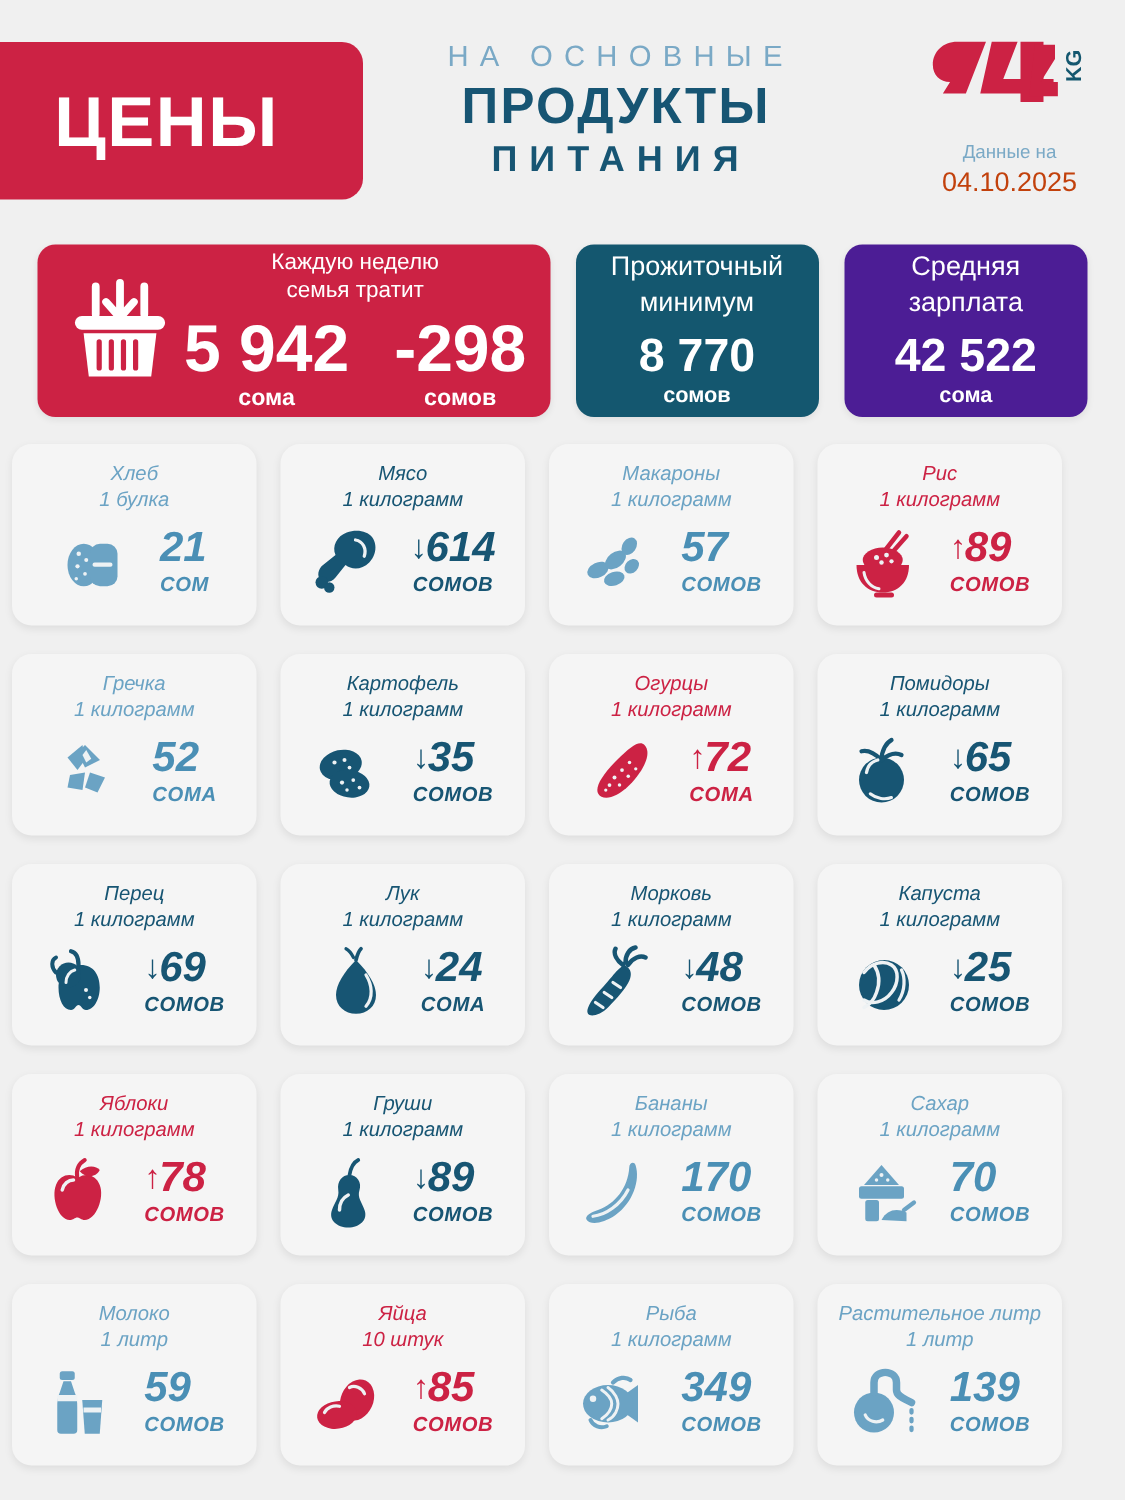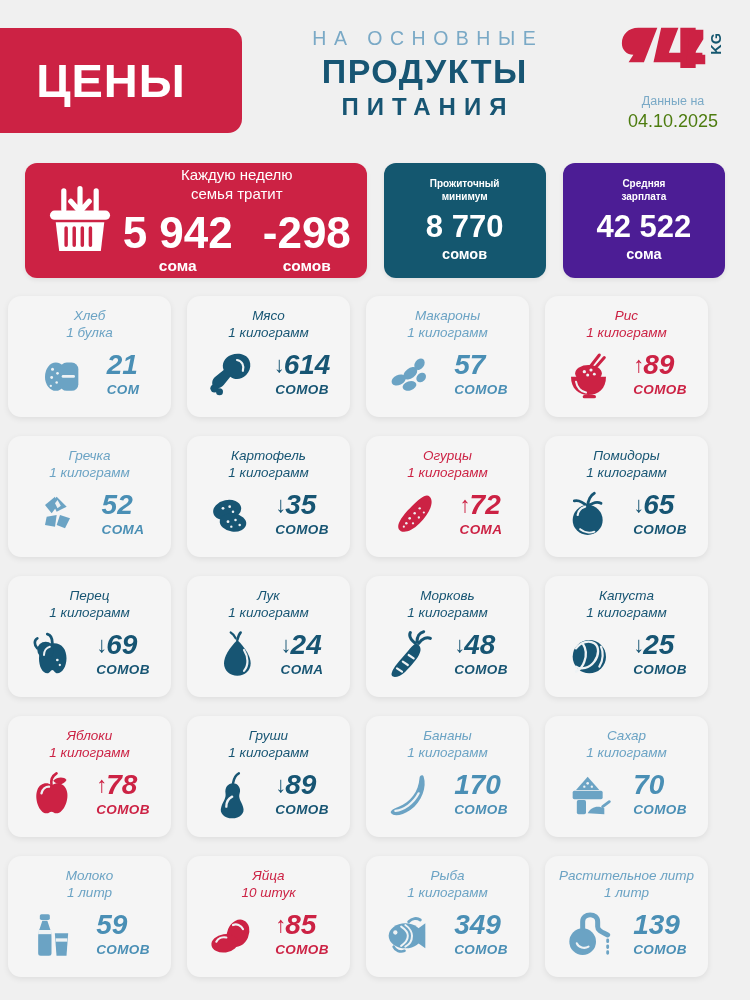--- a/index.html
+++ b/index.html
@@ -41,21 +41,21 @@
   .title-badge-text {
     color: #ffffff;
     font-size: 47px;
     font-weight: 700;
     letter-spacing: 1px;
     line-height: 1;
   }
 
   .title-stack {
     position: absolute;
-    left: 264px;
+    left: 250px;
     top: 26px;
     width: 320px;
     text-align: center;
   }
   .title-line1 {
     color: #7aa9c6;
     font-size: 19.5px;
     font-weight: 400;
     letter-spacing: 7.5px;
     text-indent: 7.5px;
@@ -88,21 +88,21 @@
     text-align: center;
   }
   .brand-logo { height: 46px; display: block; margin: 0 auto; }
   .brand-caption {
     margin-top: 22px;
     color: #7aa9c6;
     font-size: 12.5px;
     line-height: 1.45;
   }
   .brand-date {
-    color: #4d7c0f;
+    color: #c2410c;
     font-size: 18px;
     line-height: 1.3;
   }
 
   
   .summary-row {
     position: absolute;
     top: 163px;
     left: 25px;
     width: 700px;
@@ -153,22 +153,22 @@
     line-height: 1.05;
     white-space: nowrap;
   }
   .value-unit {
     font-size: 15.5px;
     font-weight: 700;
     line-height: 1.3;
   }
 
   .narrow-caption {
-    font-size: 10px;
-    font-weight: 700;
+    font-size: 18px;
+    font-weight: 400;
     line-height: 1.3;
     margin-bottom: 7px;
   }
   .narrow-num {
     font-size: 31px;
     font-weight: 700;
     line-height: 1.1;
     white-space: nowrap;
   }
   .narrow-unit {

